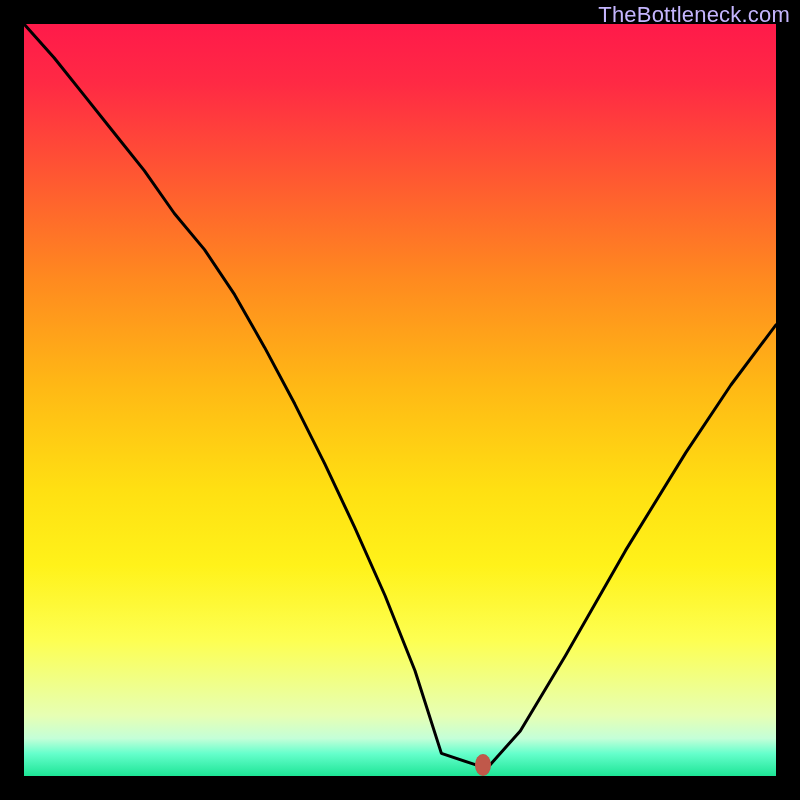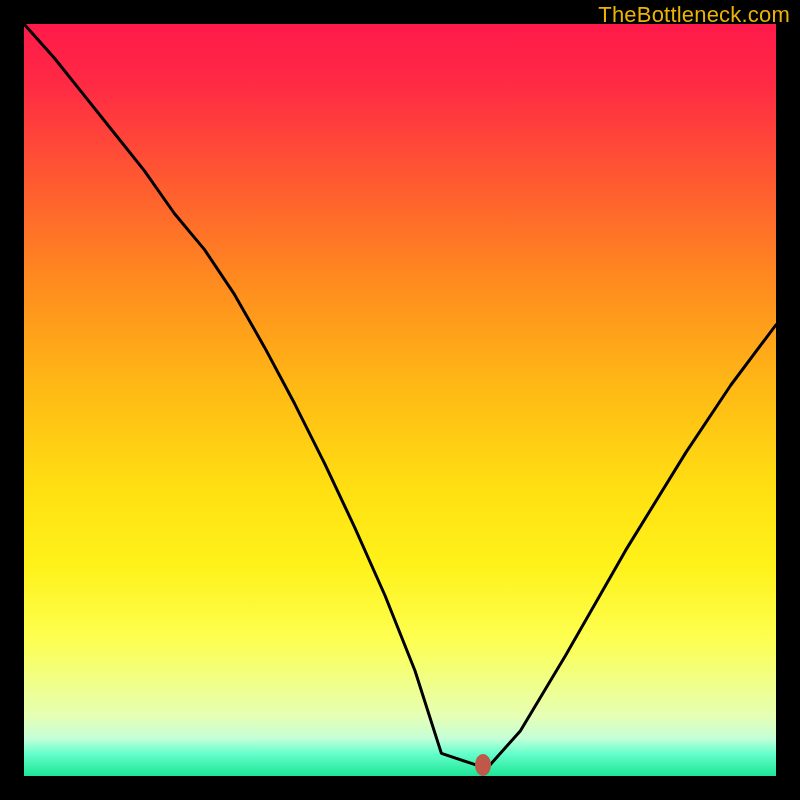--- a/index.html
+++ b/index.html
@@ -42,21 +42,21 @@
     position: absolute;
     left: 0;
     top: 0;
     width: 752px;
     height: 752px;
   }
   .watermark {
     position: absolute;
     top: 2px;
     right: 10px;
-    color: #eab308;
+    color: #c4b5fd;
     font-size: 22px;
     letter-spacing: 0.2px;
     user-select: none;
     pointer-events: none;
   }
   .marker {
     position: absolute;
     width: 16px;
     height: 22px;
     border-radius: 50% / 50%;

